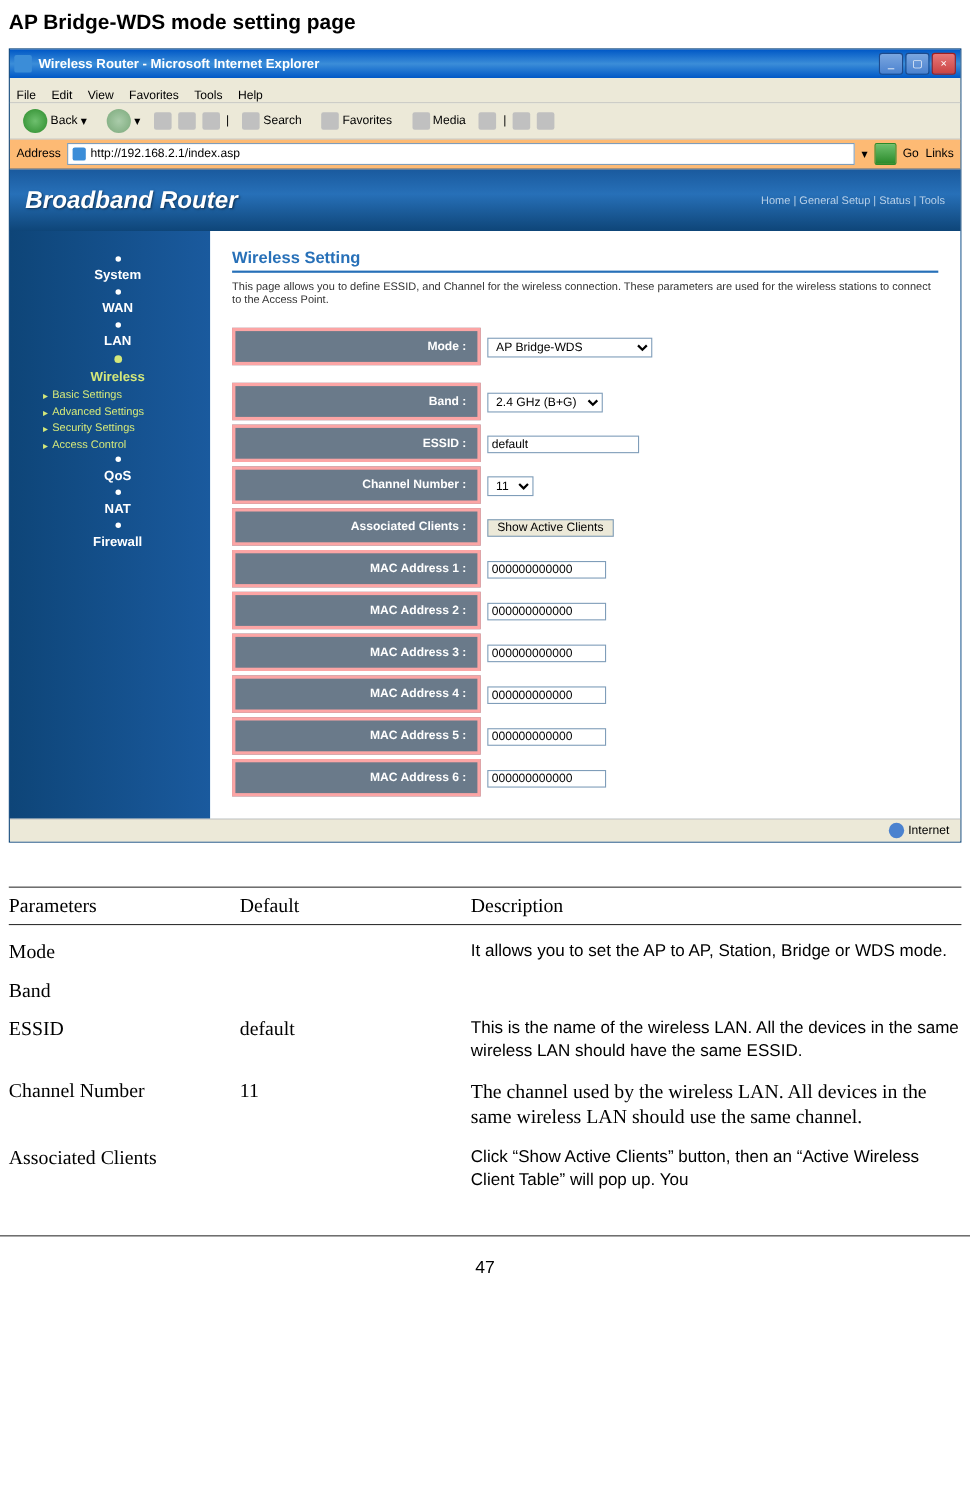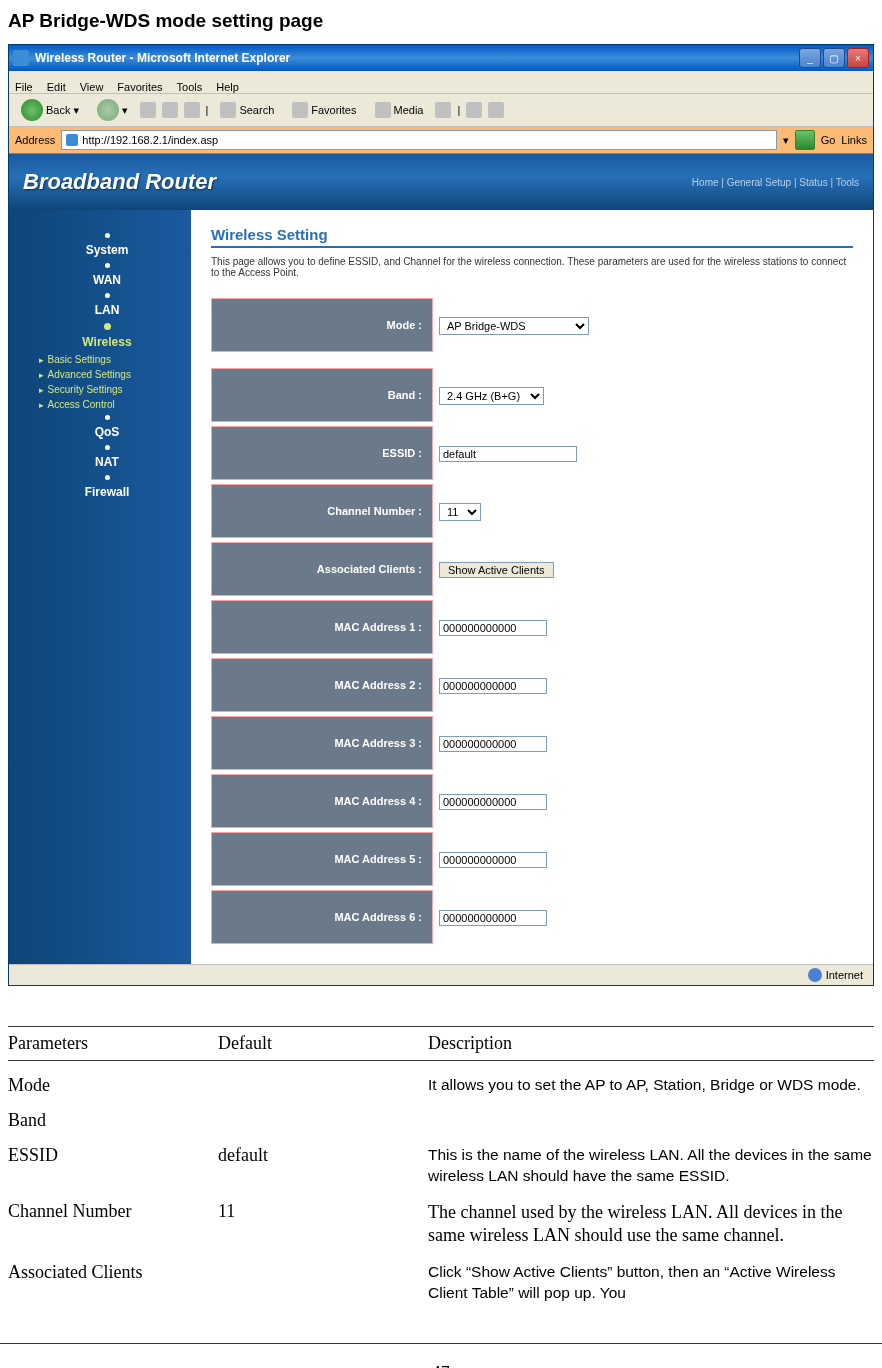--- a/index.html
+++ b/index.html
@@ -221,22 +221,22 @@
       margin-bottom: 4px;
       align-items: center;
     }
     .form-label {
       width: 200px;
       background: #6a7a8a;
       color: white;
       font-size: 11px;
       font-weight: bold;
       text-align: right;
-      padding: 20px 10px;
-      border: 1px solid #fca5a5;
+      padding: 8px 10px;
+      border: 3px solid #fca5a5;
     }
     .form-input-wrap {
       padding-left: 6px;
     }
     .form-select, .form-text {
       border: 1px solid #7f9db9;
       font-size: 11px;
       padding: 1px 3px;
       background: white;
     }

